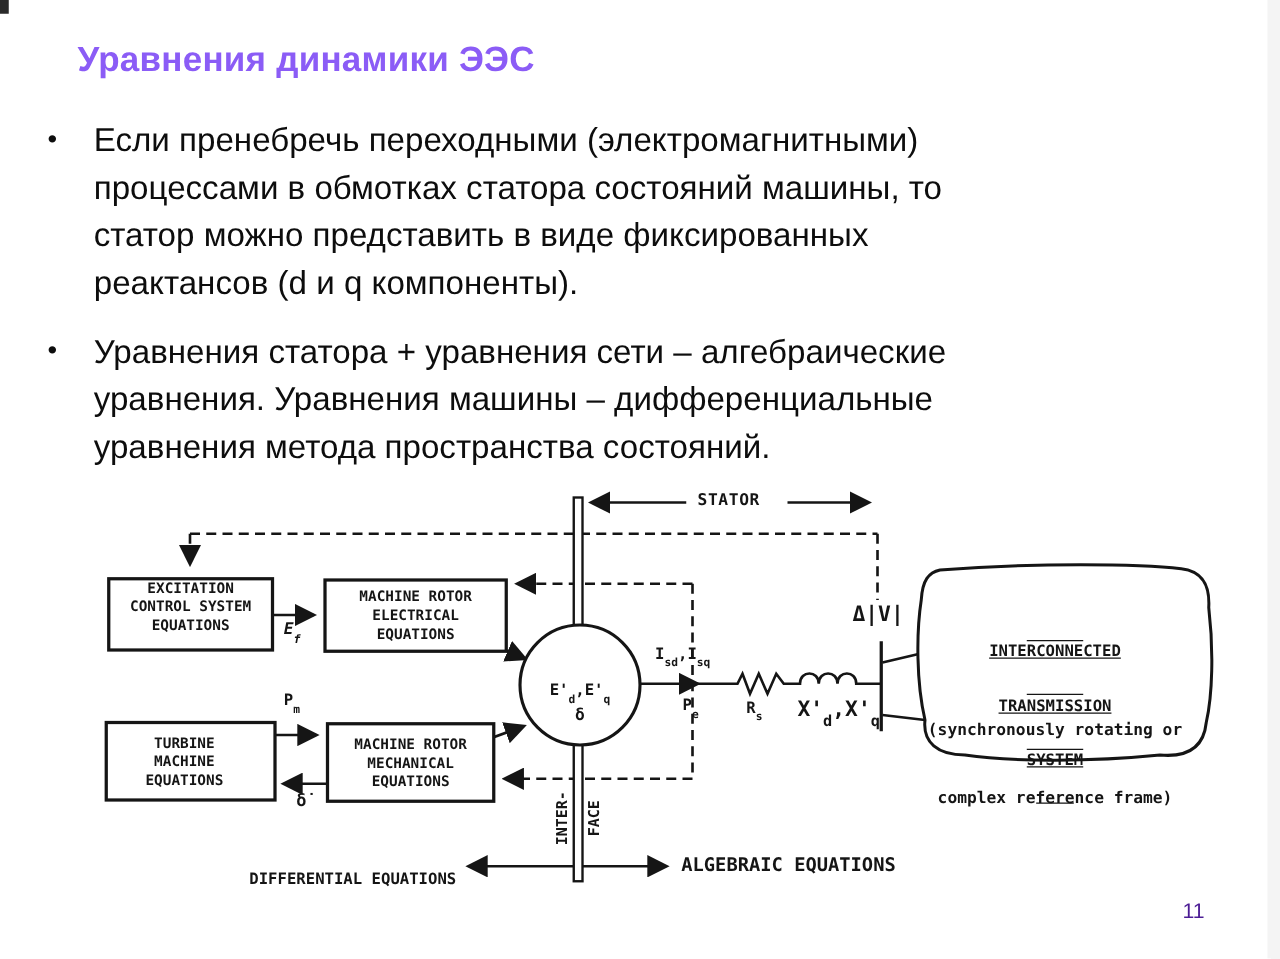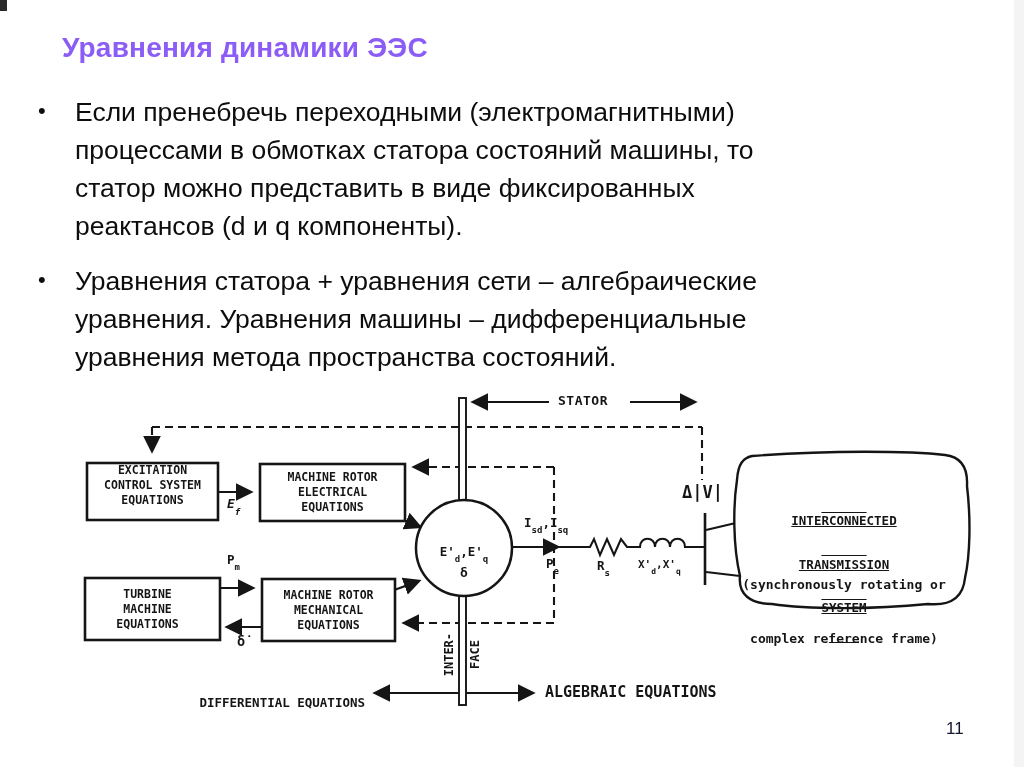--- a/index.html
+++ b/index.html
@@ -32,21 +32,21 @@
   }
   .dlabel sub { font-size: 0.72em; line-height: 0; position: relative; top: 0.32em; letter-spacing: 0; }
   .boxtext {
     position: absolute; display: flex; flex-direction: column; align-items: center; justify-content: center;
     font-family: "DejaVu Sans Mono", "Liberation Mono", monospace; font-weight: bold;
     font-size: 11.5px; line-height: 15px; color: #151515; text-align: center; white-space: pre;
   }
   .rot { transform: rotate(-90deg); }
   .center { text-align: center; }
 
-  .page-number { position: absolute; left: 946px; top: 719px; font-size: 17px; color: #0f172a; }
+  .page-number { position: absolute; left: 946px; top: 719px; font-size: 17px; color: #4c1d95; }
 </style>
 </head>
 <body>
 
 <div class="slide">
   <div class="corner-artifact"></div>
   <div class="edge-band"></div>
 
   <div class="title">Уравнения динамики ЭЭС</div>
 
@@ -150,21 +150,21 @@
 
     <div class="dlabel" style="left:558px; top:6px;  font-size:13px; letter-spacing:0.5px;text-align:center;">STATOR</div>
     <div class="dlabel" style="left:227px; top:109px; font-size:13px;font-style:italic;">E<sub>f</sub></div>
     <div class="dlabel" style="left:227px; top:165px; font-size:12.5px;">P<sub>m</sub></div>
     <div class="dlabel" style="left:237px; top:246px; font-size:13.5px;">δ̇</div>
     <div class="dlabel center" style="left:420px; top:125px; width:88px; font-size:12.5px;margin-top:32px;">E'<sub>d</sub>,E'<sub>q</sub></div>
     <div class="dlabel center" style="left:420px; top:178px; width:88px; font-size:13px;">δ</div>
     <div class="dlabel" style="left:524px; top:128px; font-size:12.5px;">I<sub>sd</sub>,I<sub>sq</sub></div>
     <div class="dlabel" style="left:546px; top:169px; font-size:12.5px;">P<sub>e</sub></div>
     <div class="dlabel" style="left:597px; top:171px; font-size:12.5px;">R<sub>s</sub></div>
-    <div class="dlabel" style="left:638px; top:171px; font-size:11px;">X'<sub>d</sub>,X'<sub>q</sub></div>
+    <div class="dlabel" style="left:638px; top:171px; font-size:17px;">X'<sub>d</sub>,X'<sub>q</sub></div>
     <div class="dlabel" style="left:682px; top:95px; font-size:17px;">Δ|V|</div>
 
     <div class="dlabel rot" style="left:420px; top:260px; width:60px; font-size:12px; text-align:center;">INTER-</div>
     <div class="dlabel rot" style="left:446px; top:260px; width:60px; font-size:12px; text-align:center;">FACE</div>
 
     <div class="dlabel" style="left:193px; top:292px; width:172px; font-size:12.5px; text-align:right;margin-top:16px;">DIFFERENTIAL EQUATIONS</div>
     <div class="dlabel" style="left:545px; top:296px; font-size:15px;">ALGEBRAIC EQUATIONS</div>
 
     <div class="dlabel center" style="left:726px; top:97px; width:236px; font-size:12.5px; line-height:14.5px;text-decoration:underline;">
       <span style="display:block">INTERCONNECTED</span>

